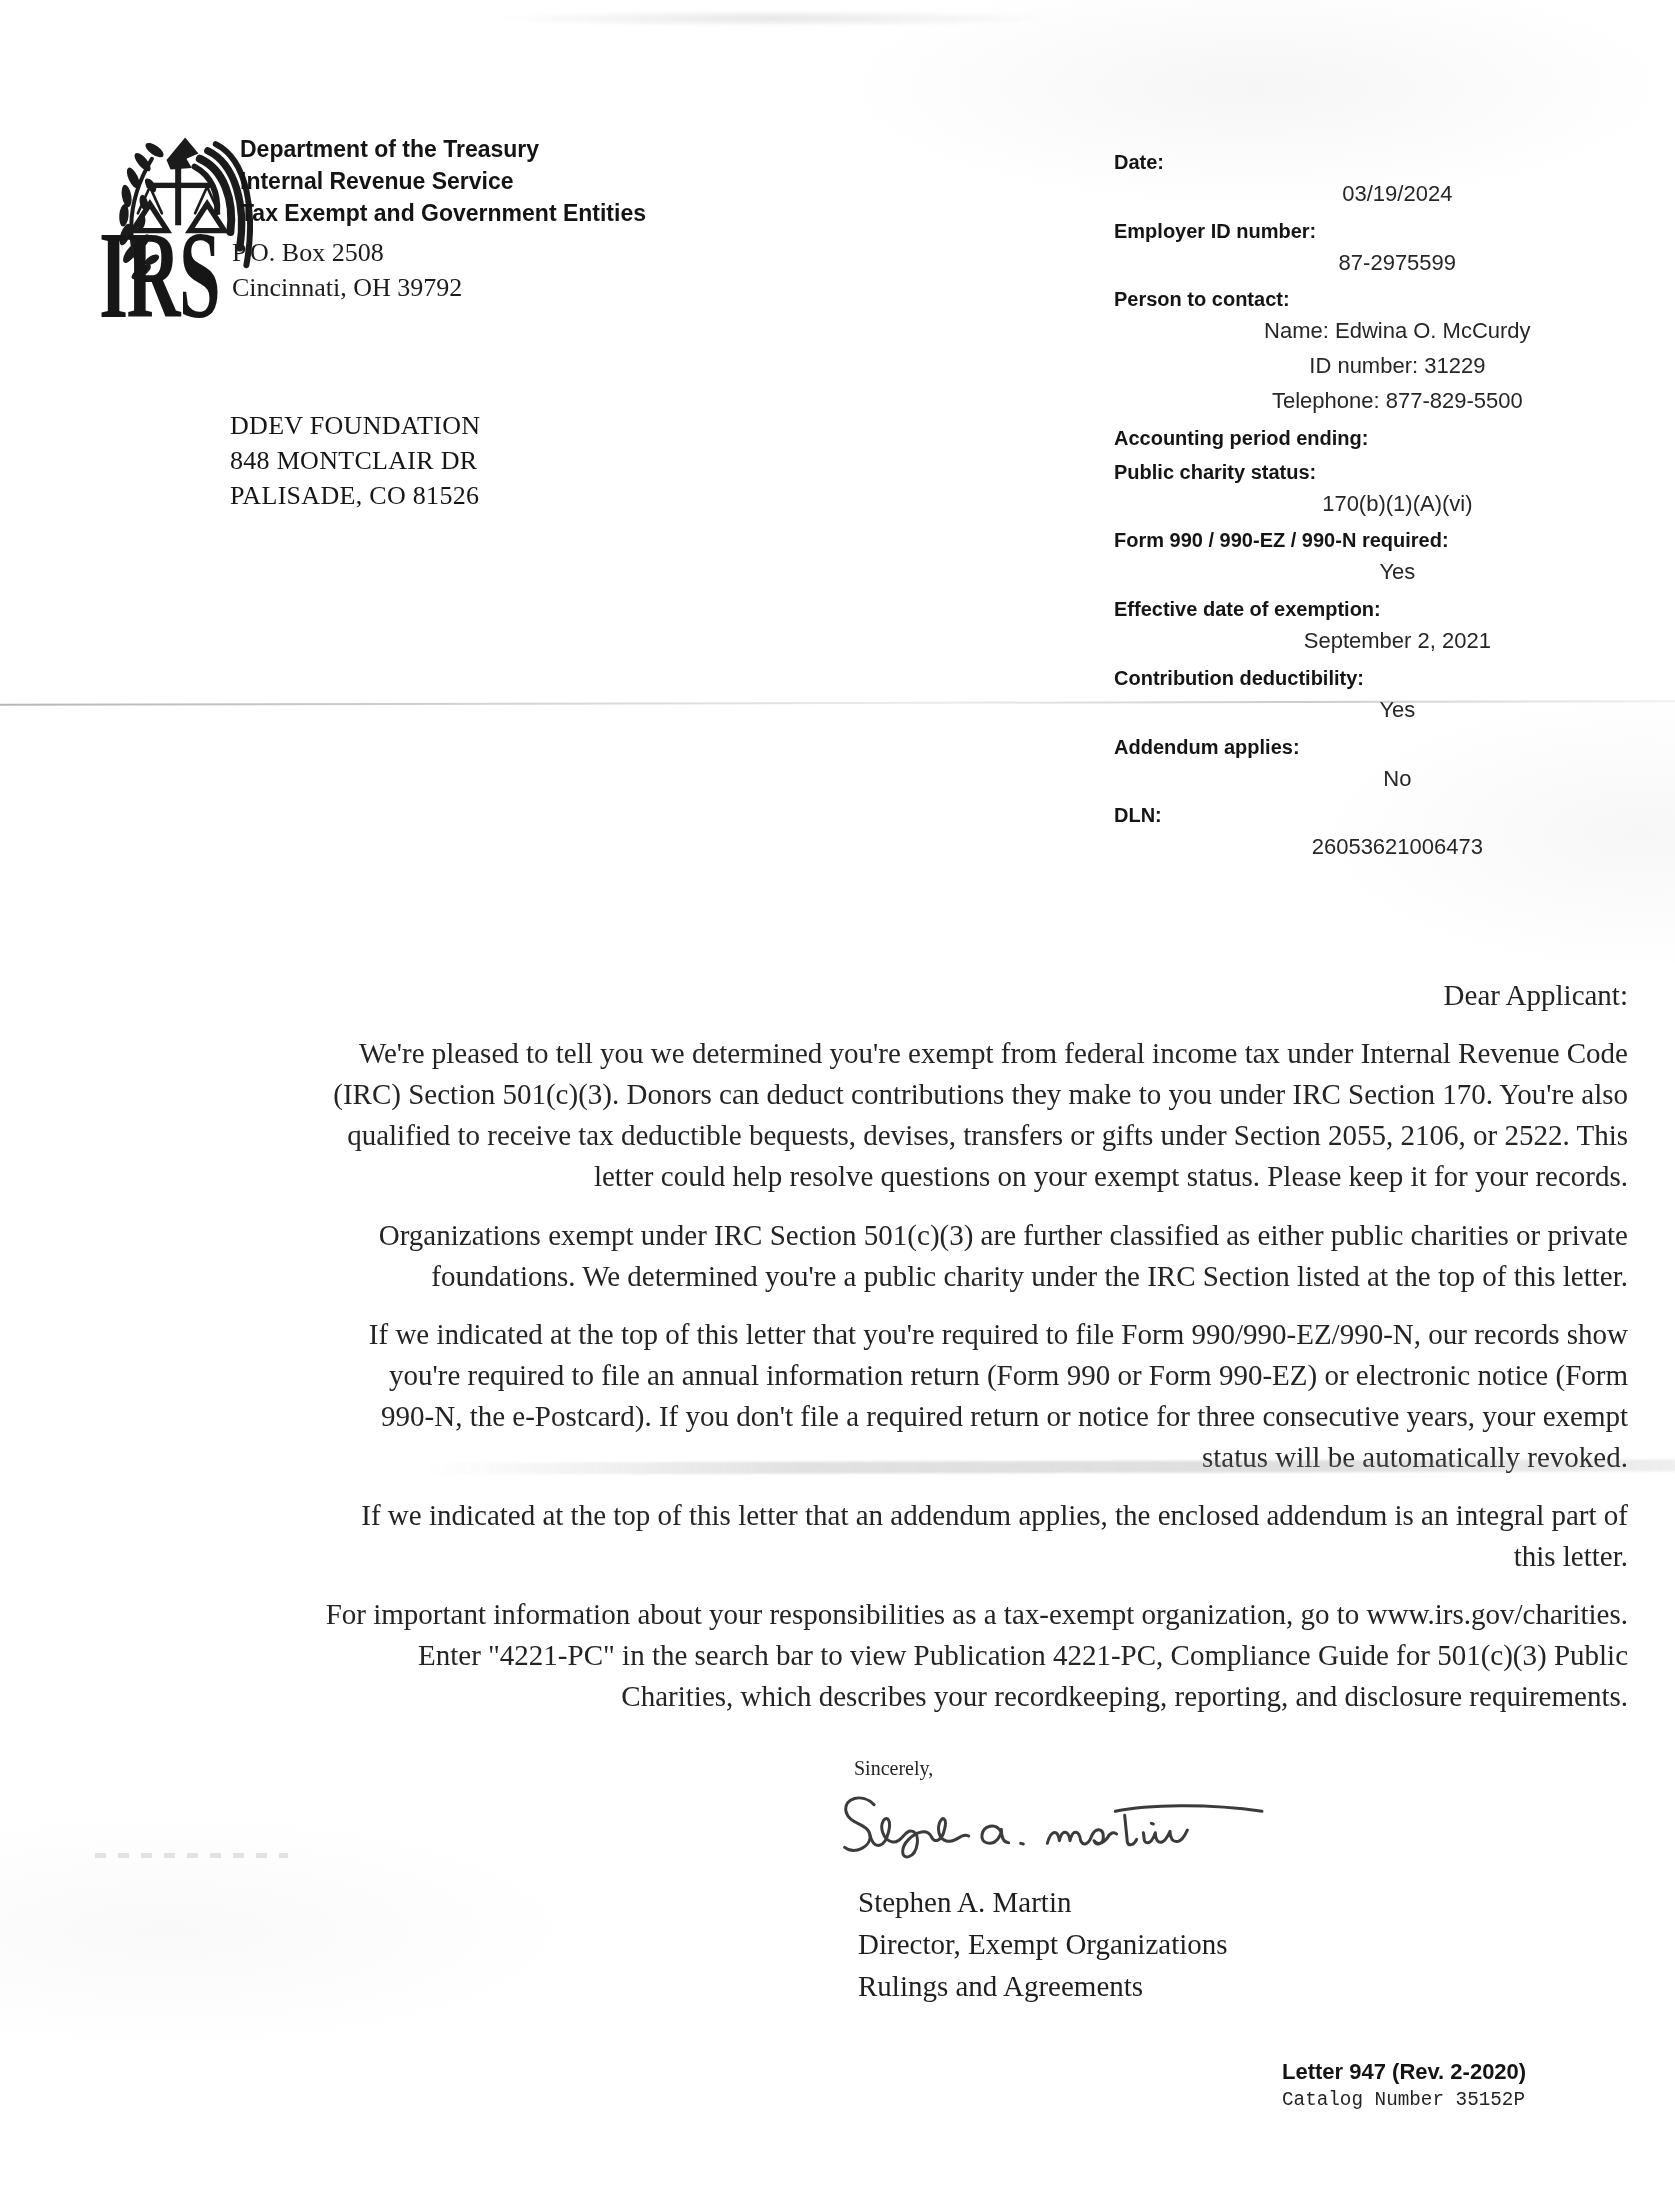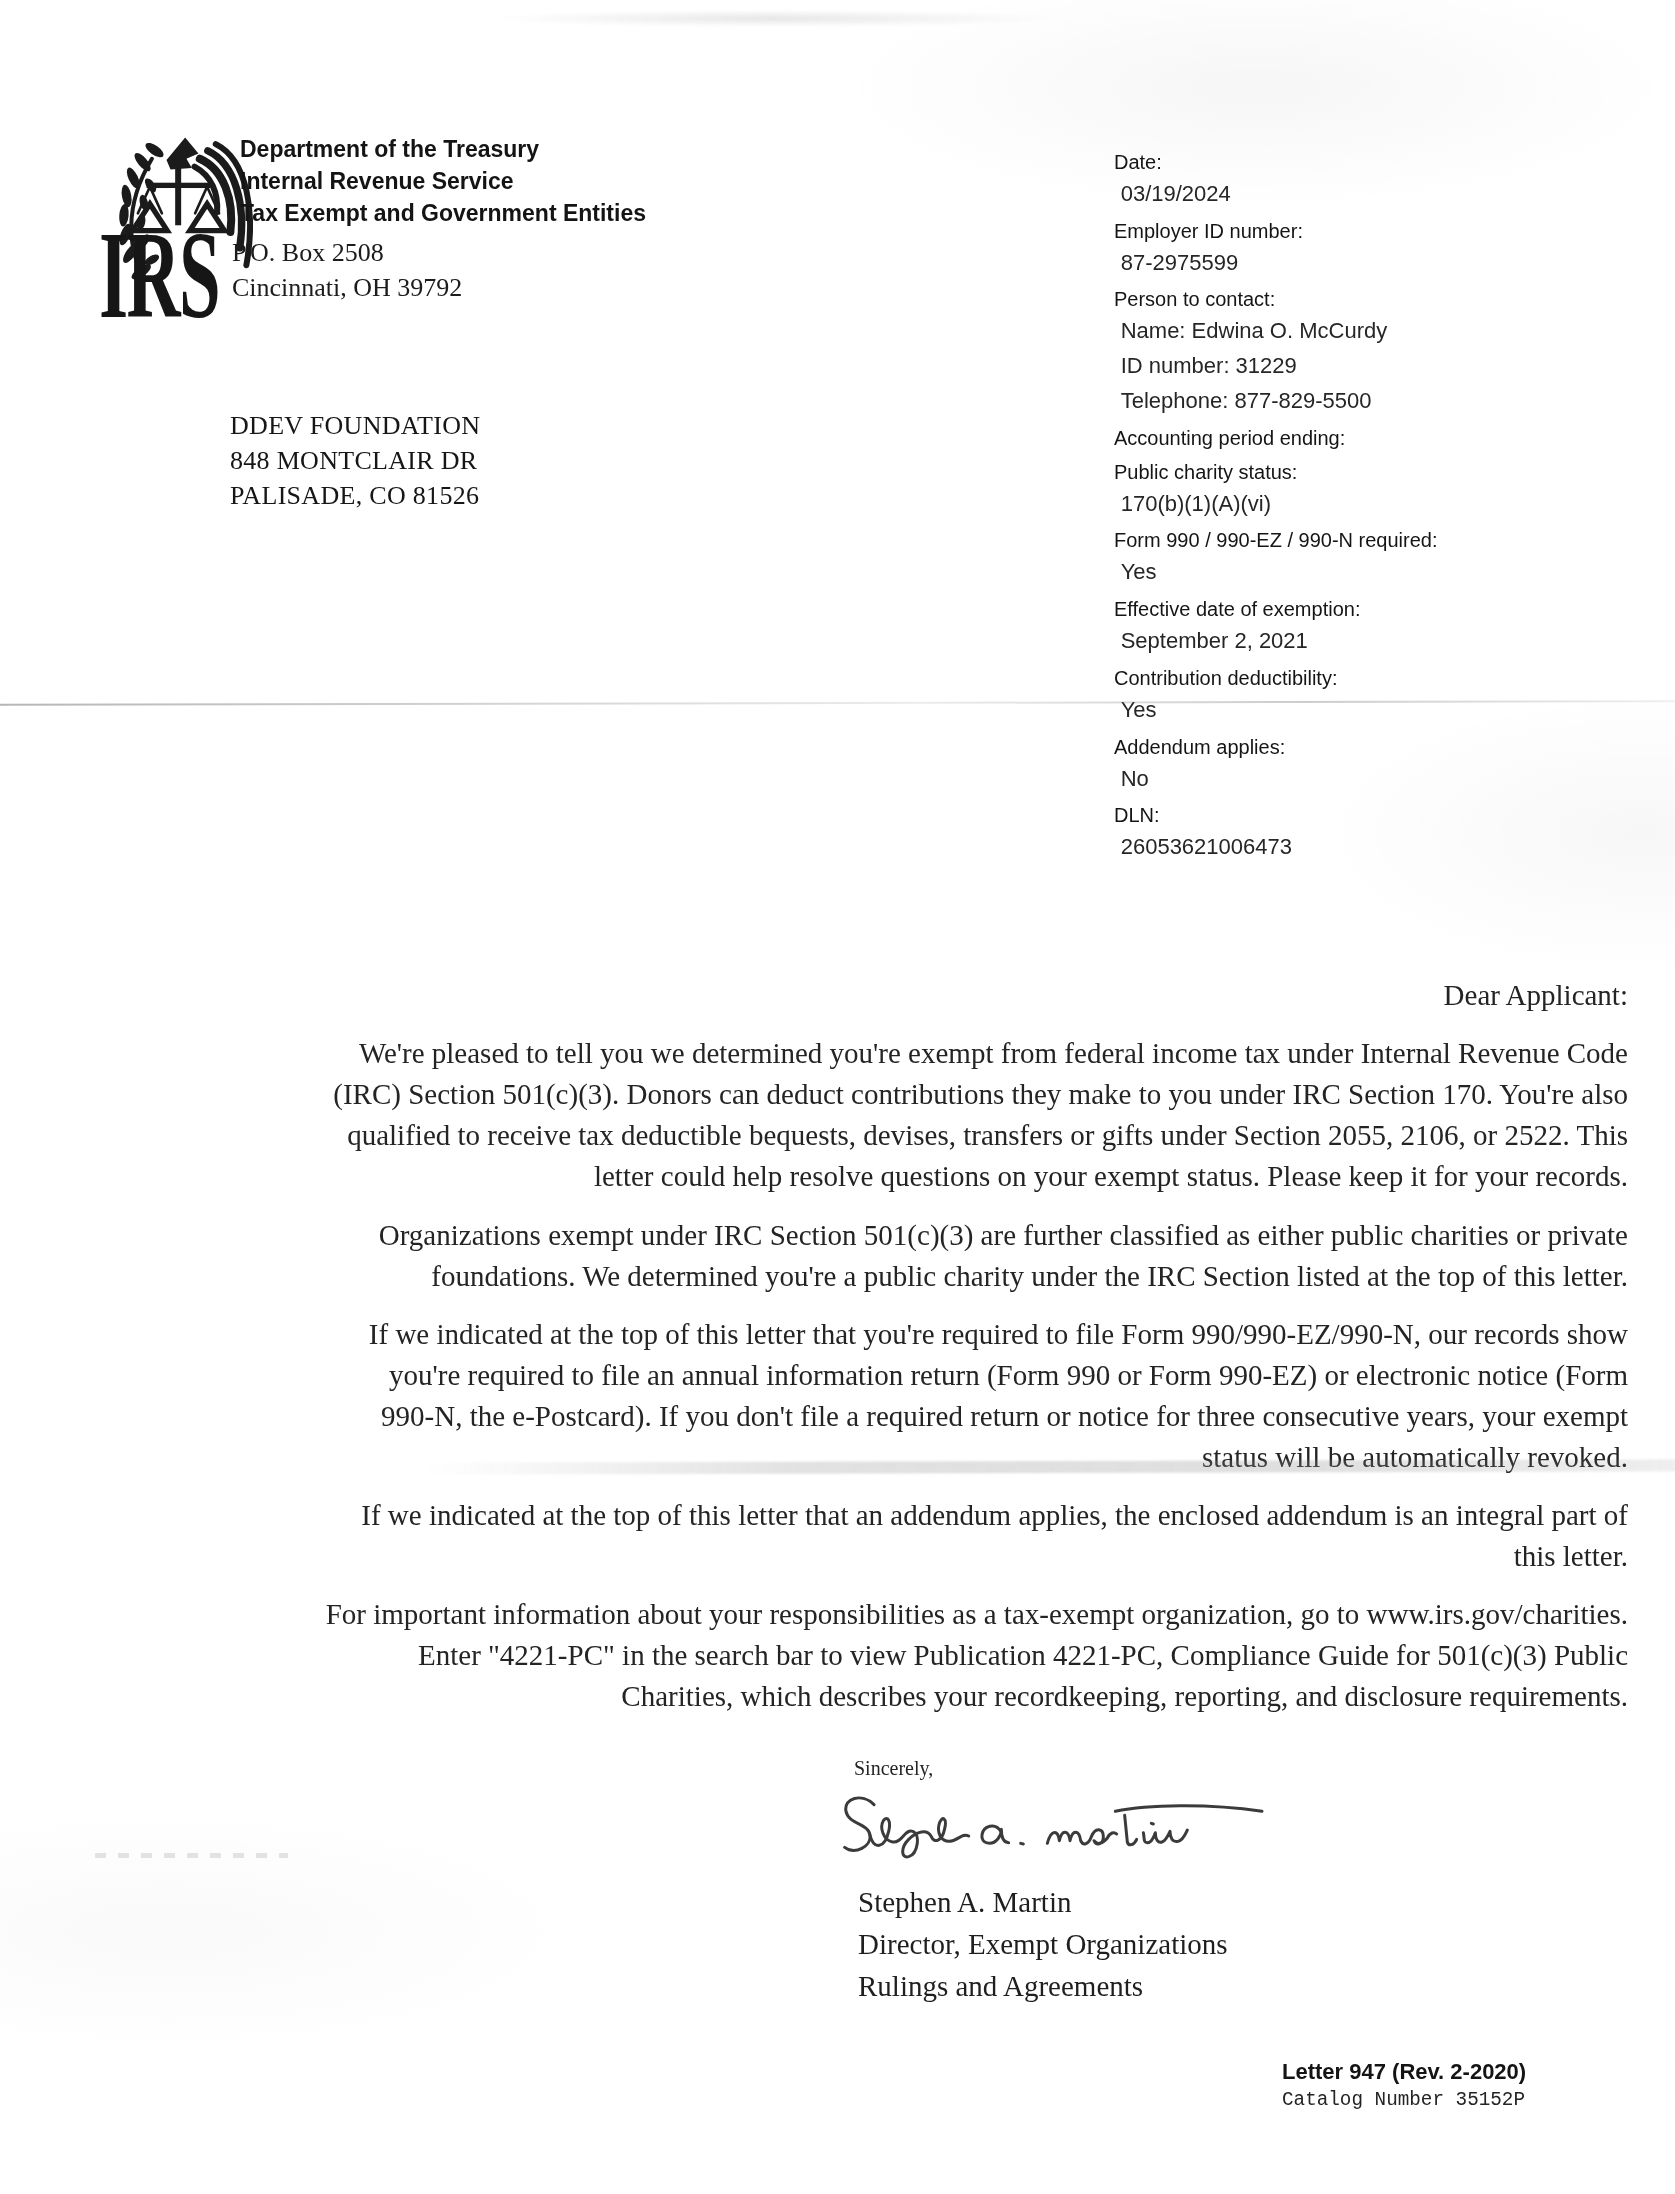--- a/index.html
+++ b/index.html
@@ -41,27 +41,27 @@
     position:absolute;left:230px;top:408px;
     font-family:"Liberation Serif",serif;
     font-size:26px;line-height:35px;color:#161616;
     white-space:pre-line;letter-spacing:0.3px;
   }
 
   
   .info-col{position:absolute;left:1114px;top:149px;width:560px;}
   .info-item{margin:0 0 6.7px 0;}
   .info-label{
-    font-family:"Liberation Sans",sans-serif;font-weight:normal;
+    font-family:"Liberation Sans",sans-serif;font-weight:bold;
     font-size:20px;line-height:27px;color:#151515;
   }
   .info-value{
     font-family:"Liberation Sans",sans-serif;
     font-size:22px;line-height:35px;color:#262626;
-    margin-left:6.7px;white-space:pre-line;
+    margin-left:6.7px;white-space:pre-line;text-align:center;
   }
 
   
   .body-text{
     position:absolute;left:101px;top:975px;width:1527px;
     font-family:"Liberation Serif",serif;
     font-size:29px;line-height:41px;color:#242424;
   }
   .body-text p{margin:0 0 17.3px 0;white-space:pre-line;text-align:right;}
   .salutation{margin:0 0 17.3px 0;}

